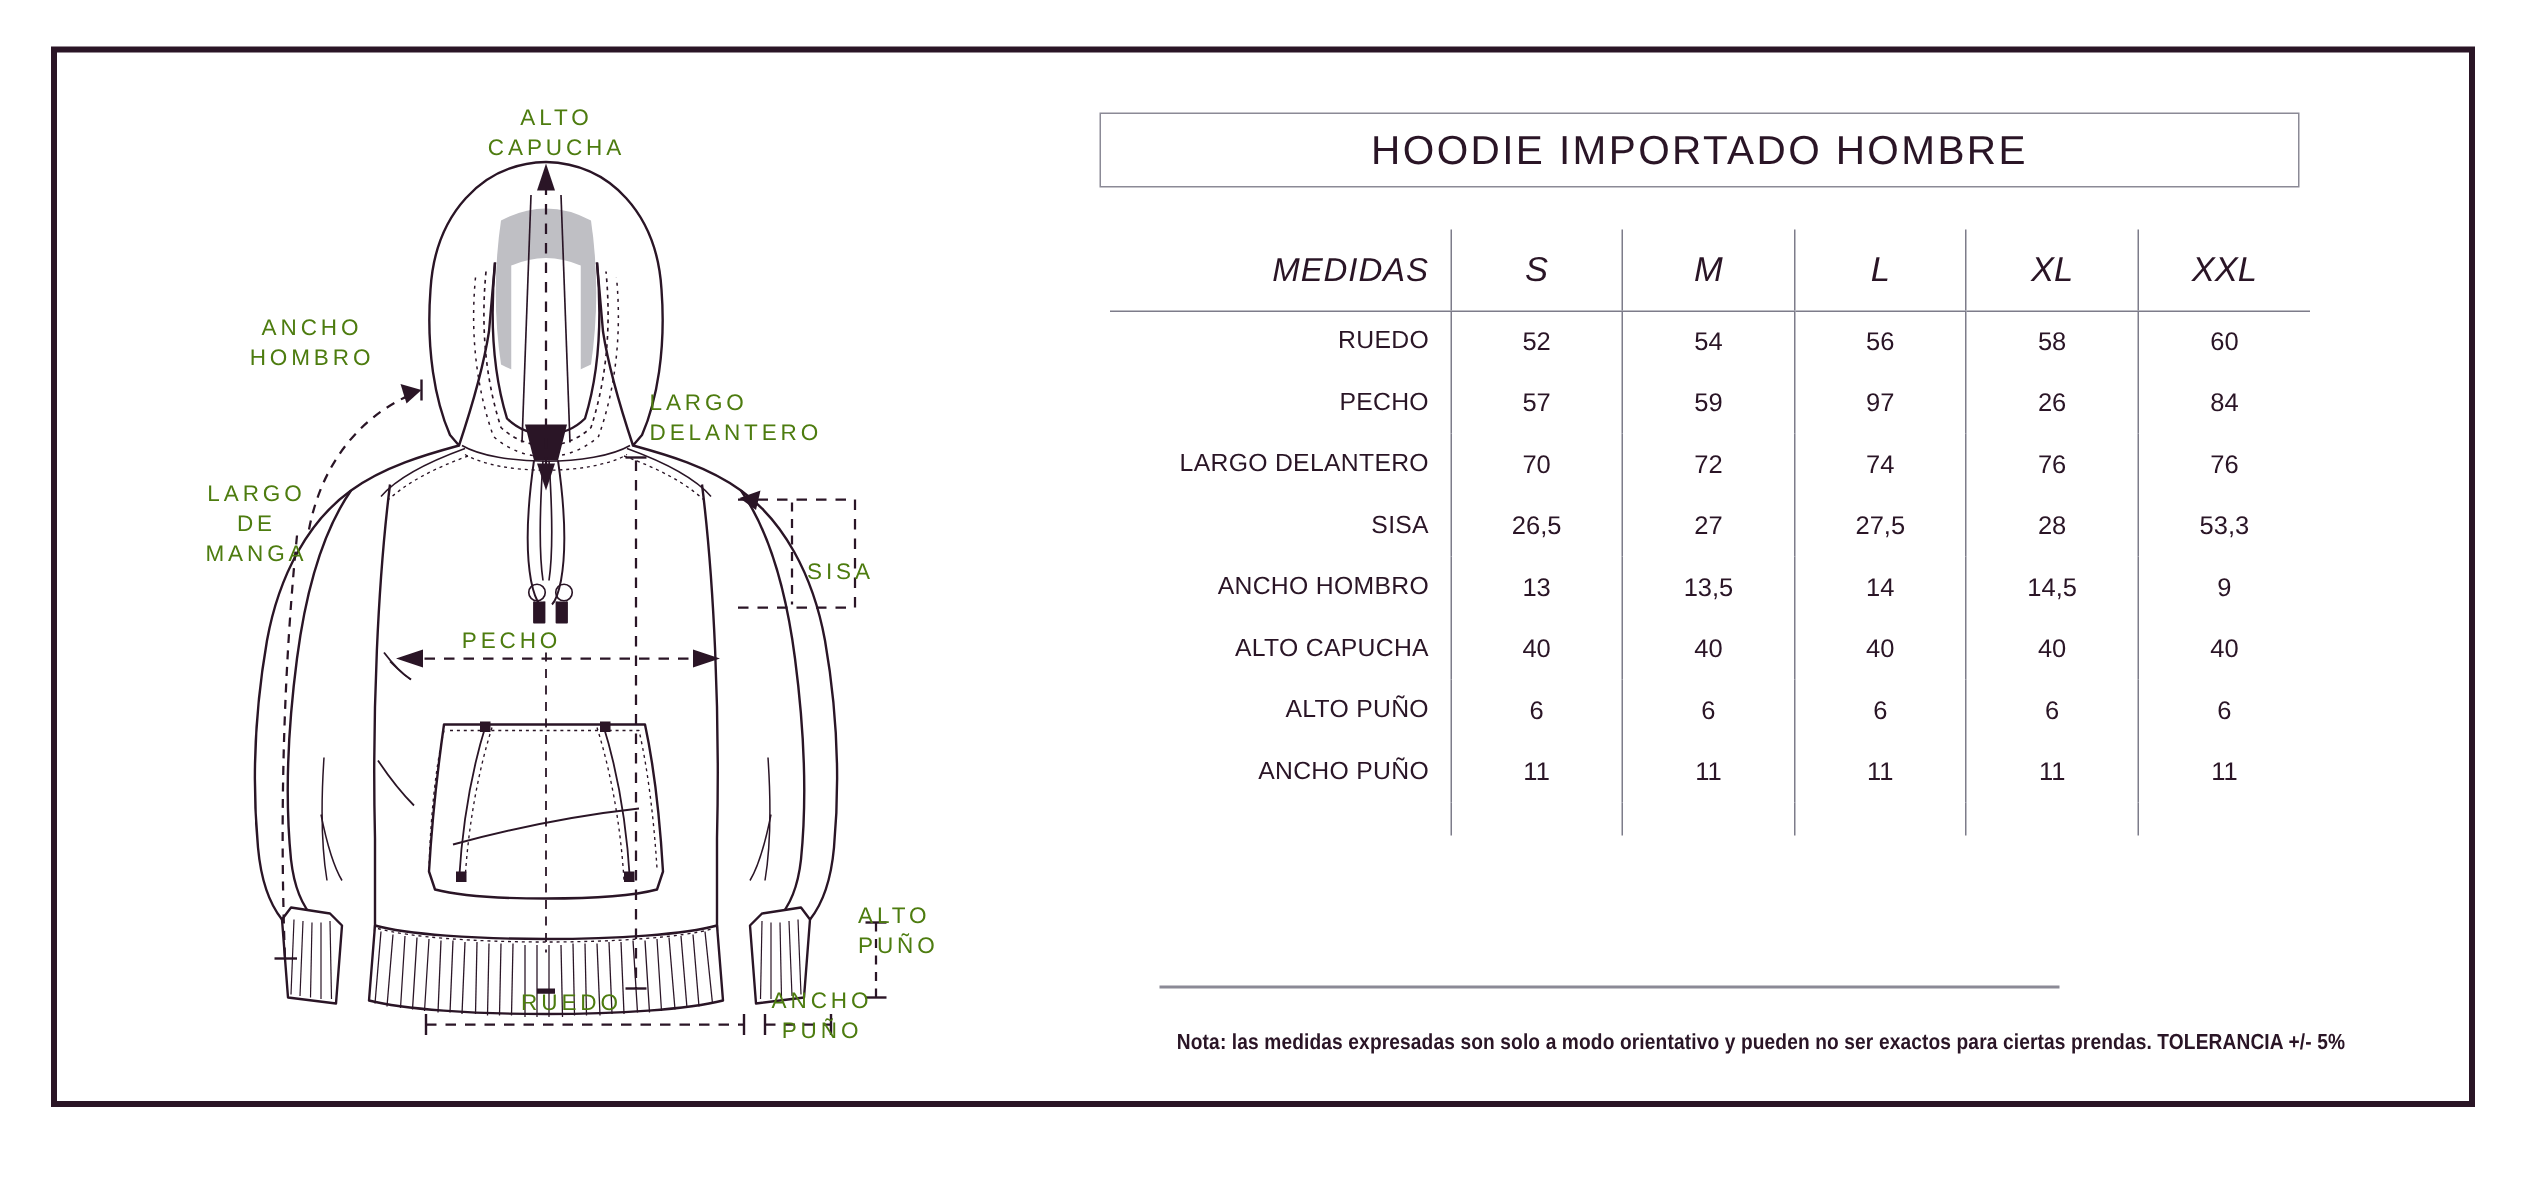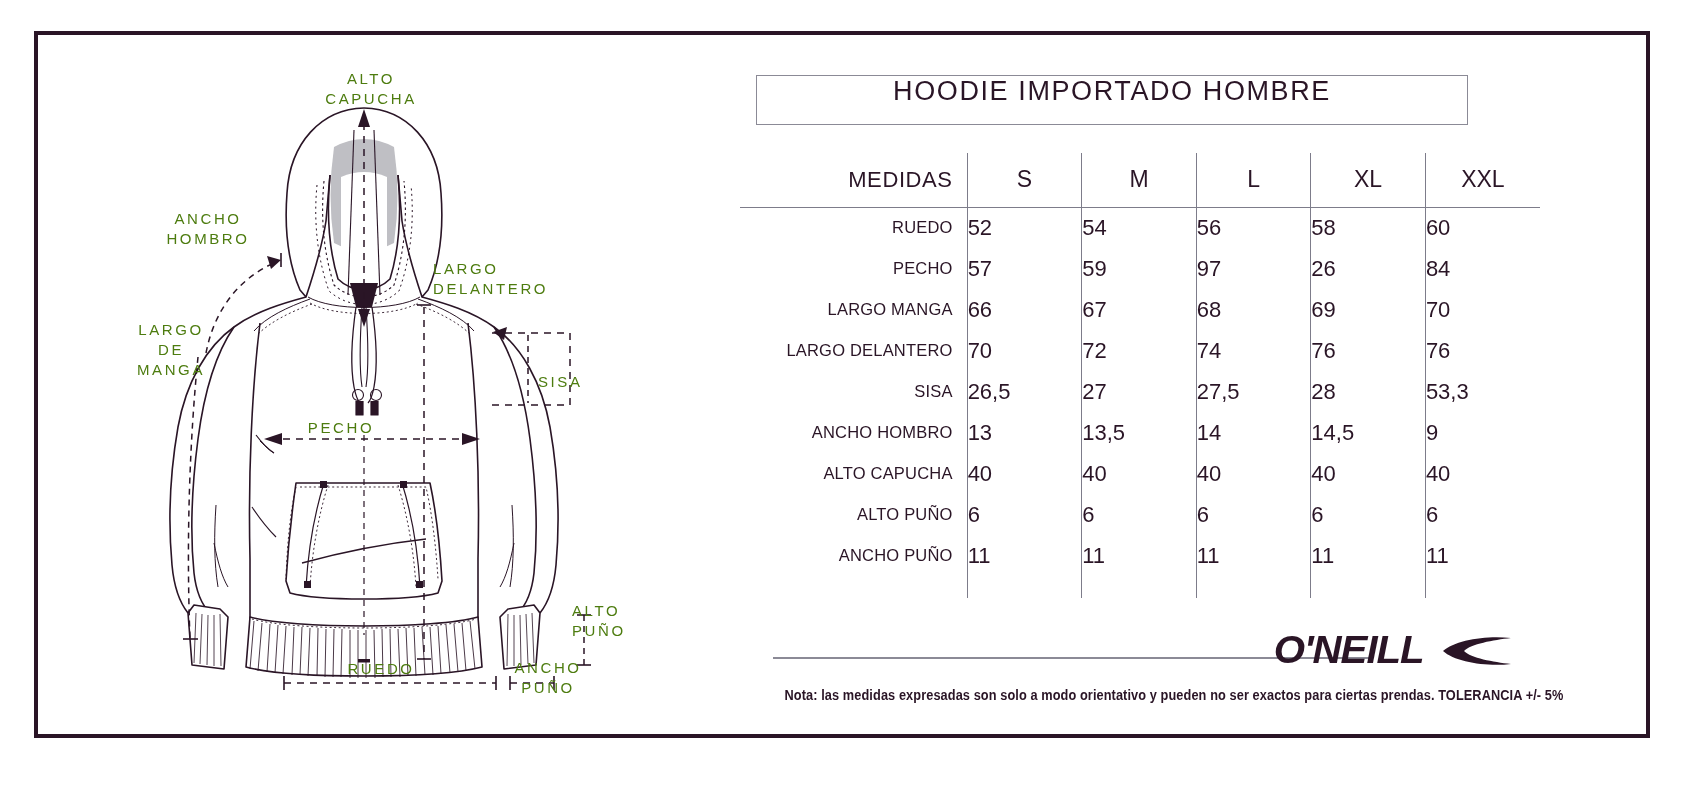--- a/index.html
+++ b/index.html
@@ -46,24 +46,24 @@
   #lbl-ruedo          { left: 243px; top: 624px; width: 200px; }
   #lbl-ancho-puno     { left: 450px; top: 623px; width: 120px; }
 
   
   #table-panel {
     position: absolute; left: 660px; top: 0;
     width: 952px; height: 699px;
   }
   #title-box {
     position: absolute;
-    left: 58px; top: 40px;
-    width: 712px; height: 50px;
+    left: 35px; top: 40px;
+    width: 800px; height: 50px;
     border: 1px solid #8b8a96;
-    display: flex; justify-content: center;
+    display: flex; align-items: center; justify-content: center;
   }
   #title-text {
     color: #2a1526;
     font-size: 27px;
     letter-spacing: 1.6px;
     font-family: "Liberation Sans", sans-serif;
   }
 
   #size-table {
     position: absolute;
@@ -86,32 +86,32 @@
     font-weight: normal;
     letter-spacing: 0.6px;
   }
   #size-table th.col-size {
     width: 114px;
     text-align: center;
     font-size: 23px;
     font-weight: normal;
     border-left: 1.6px solid #7d7c8a;
   }
-  #size-table thead tr { height: 54px; }
+  #size-table thead tr { height: 54px; font-style: italic; }
   #size-table thead th { border-bottom: 1.4px solid #7d7c8a; }
   #size-table td.measure-name {
     text-align: right;
     padding-right: 14px;
     font-size: 16.5px;
     letter-spacing: 0.2px;
     white-space: nowrap;
   }
   #size-table td.measure-val {
-    text-align: left;
-    font-size: 22px;
+    text-align: center;
+    font-size: 17px;
     border-left: 1.6px solid #7d7c8a;
   }
   #size-table tbody tr:last-child td { padding-bottom: 2px; }
   #table-bottom-pad { height: 22px; }
   #table-bottom-pad td { border-left: 1.6px solid #7d7c8a; height: 22px; }
   #table-bottom-pad td.measure-name { border-left: none; }
 
   
   #footer-rule {
     position: absolute;
@@ -394,28 +394,20 @@
         </tr>
         <tr>
           <td class="measure-name">PECHO</td>
           <td class="measure-val">57</td>
           <td class="measure-val">59</td>
           <td class="measure-val">97</td>
           <td class="measure-val">26</td>
           <td class="measure-val">84</td>
         </tr>
         <tr>
-          <td class="measure-name">LARGO MANGA</td>
-          <td class="measure-val">66</td>
-          <td class="measure-val">67</td>
-          <td class="measure-val">68</td>
-          <td class="measure-val">69</td>
-          <td class="measure-val">70</td>
-        </tr>
-        <tr>
           <td class="measure-name">LARGO DELANTERO</td>
           <td class="measure-val">70</td>
           <td class="measure-val">72</td>
           <td class="measure-val">74</td>
           <td class="measure-val">76</td>
           <td class="measure-val">76</td>
         </tr>
         <tr>
           <td class="measure-name">SISA</td>
           <td class="measure-val">26,5</td>
@@ -462,25 +454,18 @@
           <td></td>
           <td></td>
           <td></td>
           <td></td>
         </tr>
       </tbody>
     </table>
 
     <div id="footer-rule"></div>
 
-    <div id="brand-logo">
-      <span id="brand-wordmark">O'NEILL</span>
-      <svg width="78" height="40" viewBox="0 0 78 40">
-        <path d="M74 7 C50 4 18 9 6 20 C18 31 50 36 74 33 C56 31 34 27 27 20 C34 13 56 9 74 7 Z" fill="#2a1526"></path>
-        <path d="M70 13 C54 12 36 15 30 20 C36 25 54 28 70 27 C58 25 46 23 42 20 C46 17 58 15 70 13 Z" fill="#ffffff"></path>
-      </svg>
-    </div>
 
     <div id="note-text">Nota: las medidas expresadas son solo a modo orientativo y pueden no ser exactos para ciertas prendas. TOLERANCIA +/- 5%</div>
   </div>
 
  </div>
 </div>
 
 </body></html>

